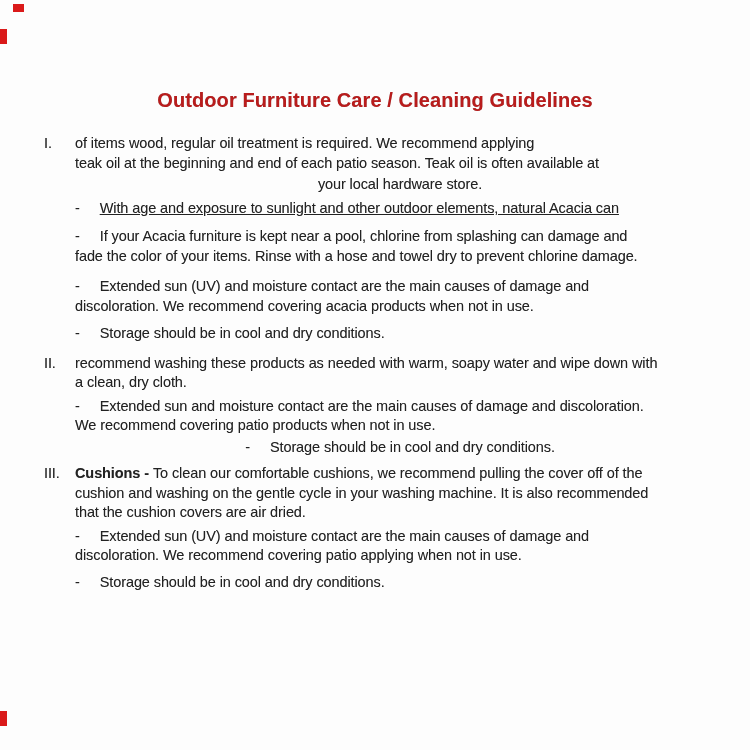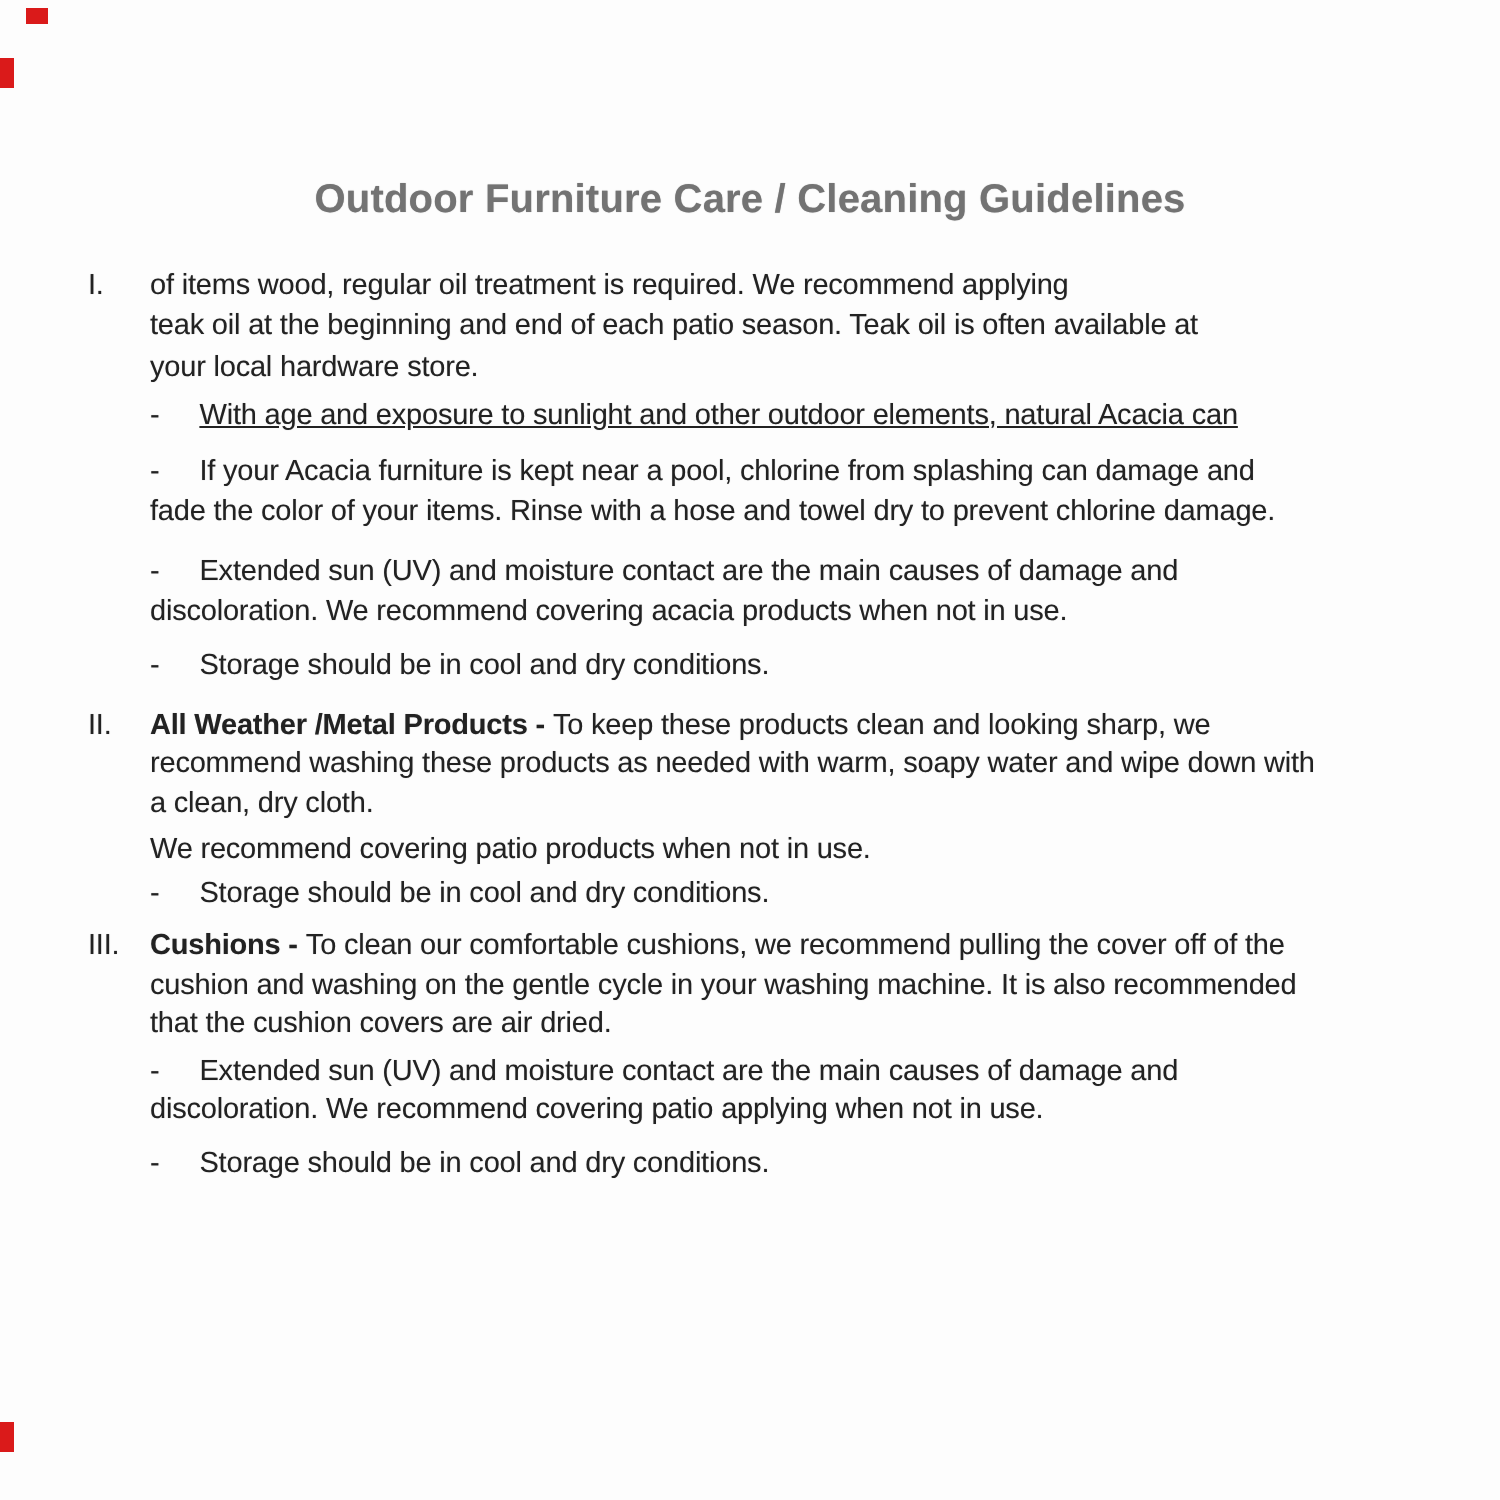--- a/index.html
+++ b/index.html
@@ -15,21 +15,21 @@
     overflow: hidden;
     font-family: "Liberation Sans", "DejaVu Sans", sans-serif;
     color: #222222;
   }
   .title {
     margin-top: 88px;
     font-size: 20px;
     line-height: 24px;
     font-weight: bold;
     text-align: center;
-    color: #737373;
+    color: #b91c1c;
     letter-spacing: 0.1px;
     text-shadow: 0 0 0.5px rgba(20,20,20,0.35);
   }
   .content {
     margin-left: 75px;
     margin-top: 22px;
     width: 650px;
     font-size: 14.5px;
     letter-spacing: -0.1px;
     text-shadow: 0 0 0.5px rgba(34,34,34,0.3);
@@ -42,21 +42,21 @@
     line-height: 19.5px;
   }
   .line {
     white-space: nowrap;
     line-height: 19.5px;
   }
   .bold { font-weight: bold; padding-right: 4px; }
   .bullet { }
   .dash { display: inline-block; }
   .bgap { display: inline-block; width: 20px; }
-  .mt2  { margin-top: 2px; }
+  .mt2  { margin-top: 2px; text-align: center; }
   .mt4  { margin-top: 4px; }
   .mt6  { margin-top: 4px; text-decoration: underline; }
   .mt7  { margin-top: 7px; }
   .mt8  { margin-top: 8px; }
   .mt9  { margin-top: 9px; }
   .mt10 { margin-top: 10px; }
   .mt11 { margin-top: 11px; }
   .scan-mark { position: absolute; }
   .mark-top-left    { left: 13px; top: 4px;   width: 11px; height: 8px;  }
   .mark-left-edge   { left: 0;    top: 29px;  width: 7px;  height: 15px; }
@@ -103,27 +103,27 @@
 
       <div class="bullet mt8">
         <div class="line">
           <span class="dash">-</span><span class="bgap"></span><span>Storage should be in cool and dry conditions.</span>
         </div>
       </div>
     </div>
 
     <div class="section mt10">
       <span class="numeral">II.</span>
-      <div class="line">
-        <span class="bold">All Weather /Metal Products -</span><span>To keep these products clean and looking sharp, we</span>
-      </div>
       <div class="line">recommend washing these products as needed with warm, soapy water and wipe down with</div>
       <div class="line">a clean, dry cloth.</div>
 
       <div class="bullet mt4">
+        <div class="line">
+          <span class="dash">-</span><span class="bgap"></span><span>Extended sun and moisture contact are the main causes of damage and discoloration.</span>
+        </div>
         <div class="line">We recommend covering patio products when not in use.</div>
       </div>
 
       <div class="bullet mt2">
         <div class="line">
           <span class="dash">-</span><span class="bgap"></span><span>Storage should be in cool and dry conditions.</span>
         </div>
       </div>
     </div>
 

